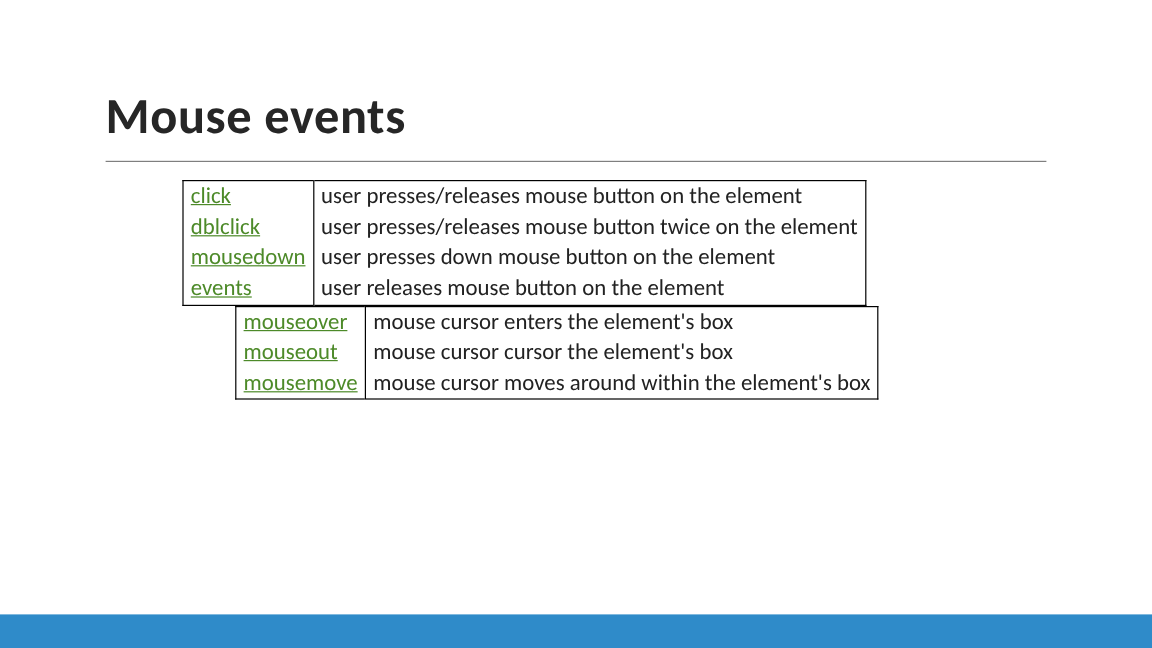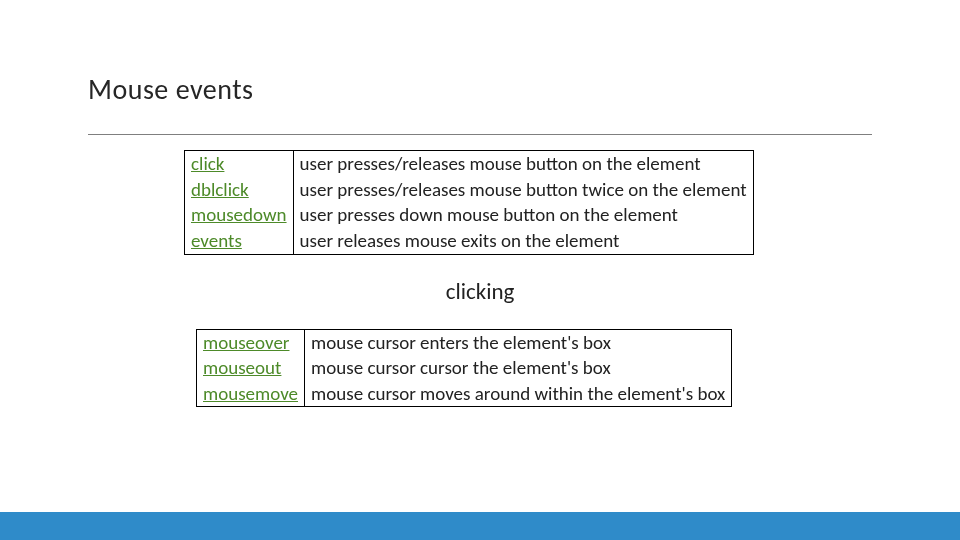--- a/index.html
+++ b/index.html
@@ -16,22 +16,22 @@
   .slide {
     width: 960px;
     height: 540px;
     position: relative;
     box-sizing: border-box;
   }
   .title {
     position: absolute;
     left: 88px;
     top: 72px;
-    font-size: 28px;
-    font-weight: 400;
+    font-size: 42px;
+    font-weight: 700;
     color: #262626;
     letter-spacing: 0.5px;
   }
   .title-underline {
     position: absolute;
     left: 88px;
     top: 134px;
     width: 784px;
     height: 0;
     border-top: 1px solid #7f7f7f;
@@ -62,21 +62,21 @@
     text-decoration: underline;
     cursor: pointer;
     white-space: nowrap;
   }
   .caption {
     text-align: center;
     font-size: 23px;
     color: #222;
     margin: 22px 0 24px 0;
   }
-  .table1-wrap { margin-left: 96px; }
+  .table1-wrap { margin-left: 64px; }
   .table2-wrap { margin-left: 108px; }
   .bottom-bar {
     position: absolute;
     left: 0;
     bottom: 0;
     width: 960px;
     height: 28px;
     background: #2f8bc9;
   }
 </style>
@@ -97,28 +97,27 @@
           <td>
             <span class="evt-link">click</span><br>
             <span class="evt-link">dblclick</span><br>
             <span class="evt-link">mousedown</span><br>
             <span class="evt-link">events</span>
           </td>
           <td>
             <span>user presses/releases mouse button on the element</span><br>
             <span>user presses/releases mouse button twice on the element</span><br>
             <span>user presses down mouse button on the element</span><br>
-            <span>user releases mouse exits on the element</span>
+            <span>user releases mouse button on the element</span>
           </td>
         </tr>
       </tbody>
         </table>
     </div>
 
-    <div class="caption">clicking</div>
 
     <div class="table2-wrap">
       <table class="evt">
         <tbody>
             <tr>
           <td>
             <span class="evt-link">mouseover</span><br>
             <span class="evt-link">mouseout</span><br>
             <span class="evt-link">mousemove</span>
           </td>

